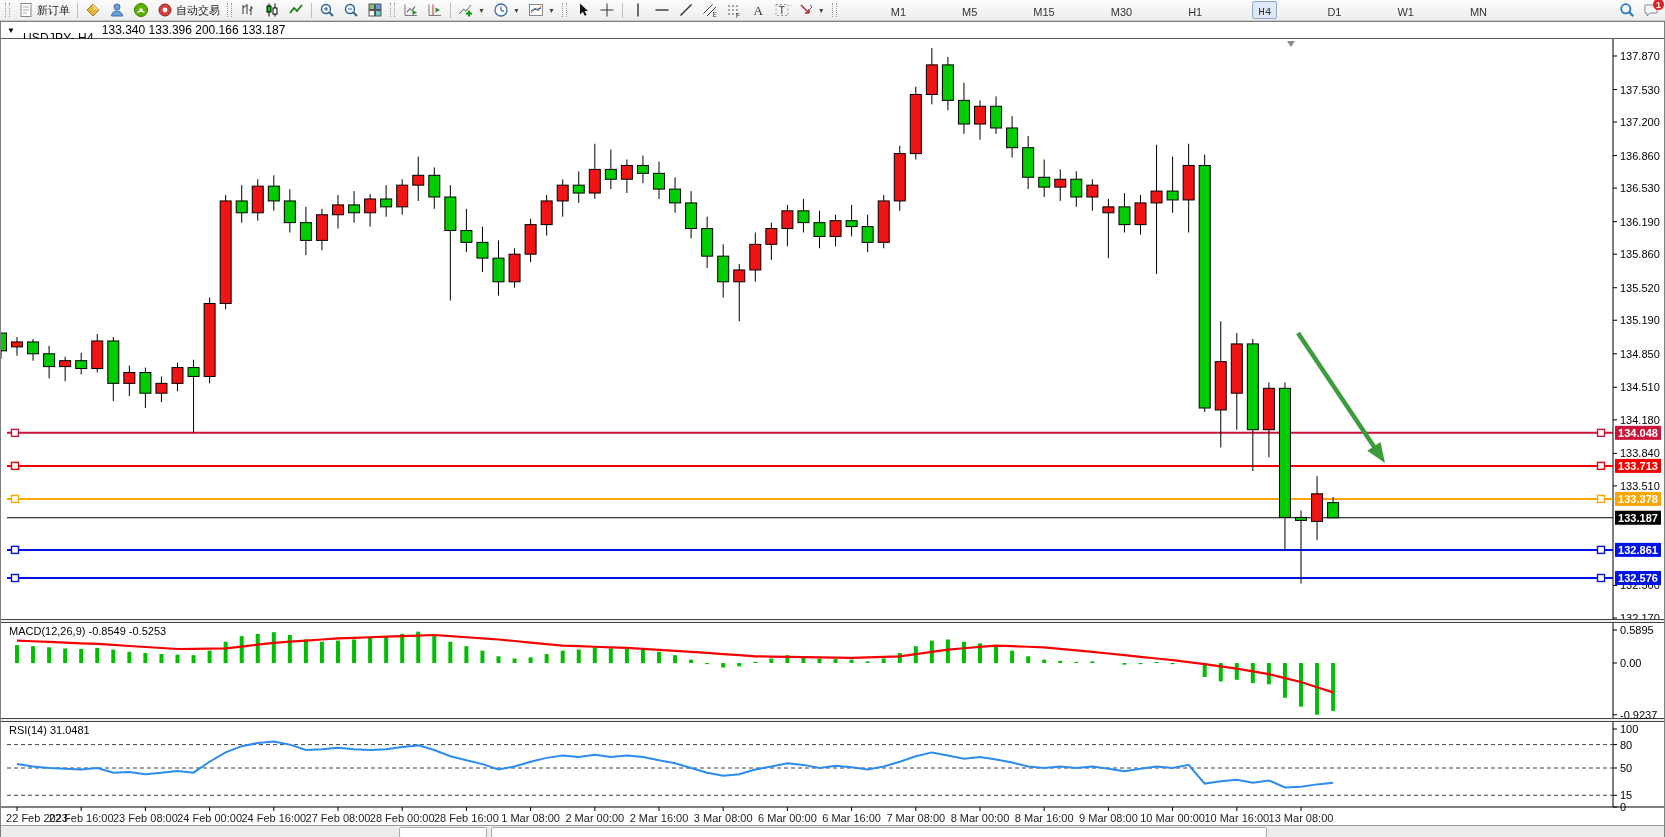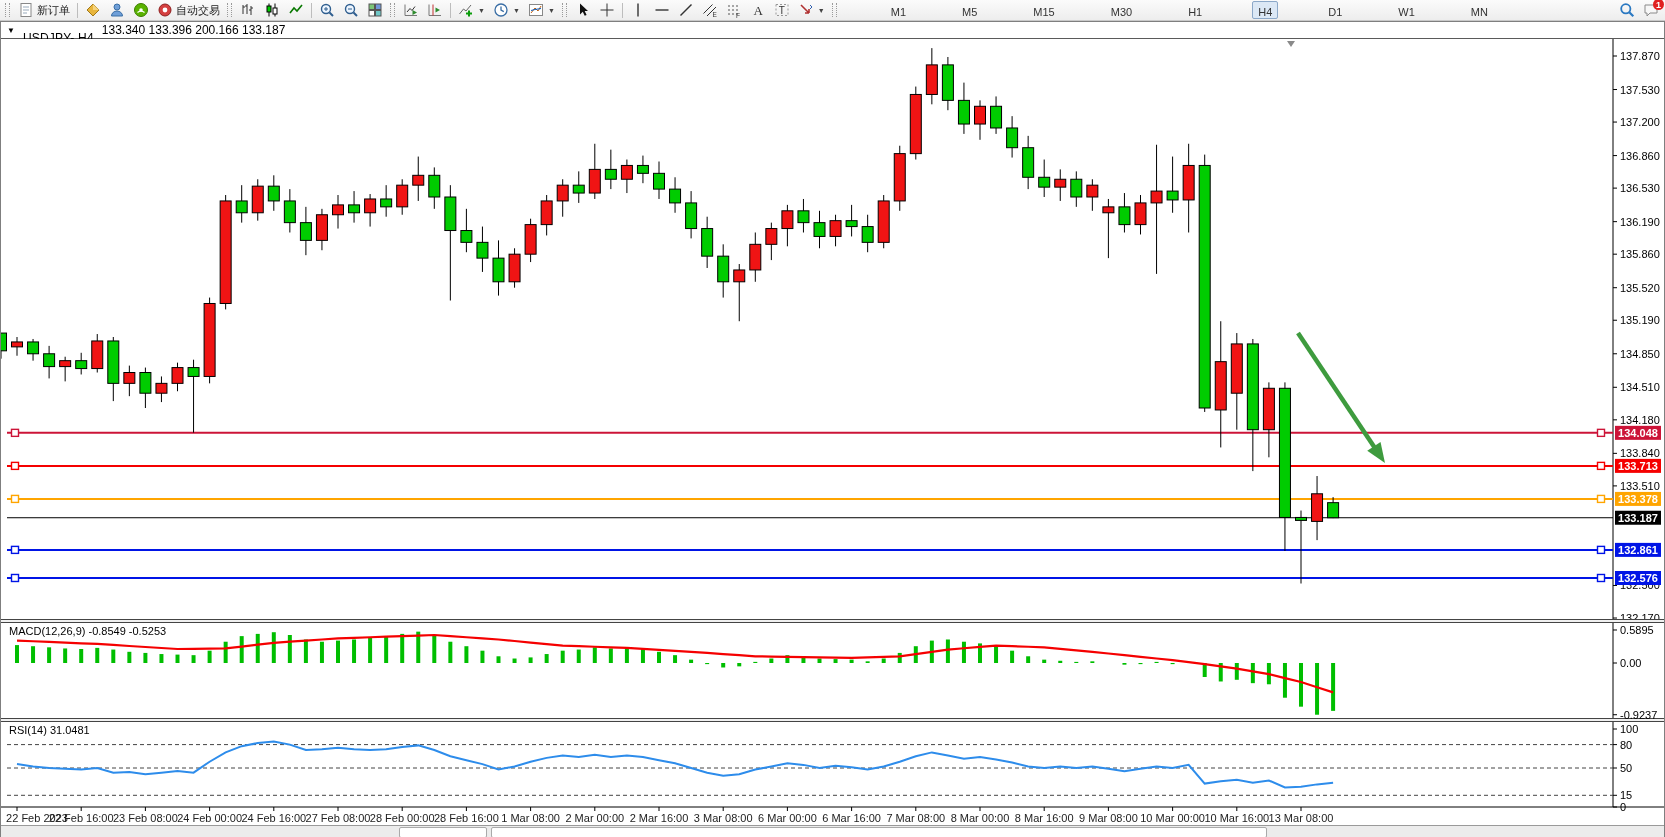--- a/index.html
+++ b/index.html
@@ -12,21 +12,21 @@
   .tbtn{height:18px;display:inline-flex;align-items:center;gap:3px;padding:16px 3px;
         border:1px solid transparent;background:transparent;font-size:11px;color:#222;
         border-radius:2px;cursor:default;}
   .tbtn svg{display:block;}
   .caret{font-size:7px;color:#444;margin-left:1px;}
   .sep{width:1px;height:15px;background:#bdbdbd;margin:0 3px;flex:none;}
   .grip{width:3px;height:14px;border-left:1px dotted #9a9a9a;border-right:1px dotted #9a9a9a;
         margin:0 4px 0 3px;flex:none;}
   .tf{height:16px;display:inline-flex;align-items:flex-end;padding:0 5px;font-size:11px;
       color:#333;border:1px solid transparent;border-radius:2px;cursor:default;margin-left:44px;}
-  .tf.active{border:1px solid #8ca8c8;background:#dce8f5;}
+  .tf.active{border:1px solid #8ca8c8;background:#dce8f5;font-family:Liberation Mono, monospace;}
   .spacer{flex:1;}
   .badge{position:relative;display:inline-flex;}
   .badge .bubble-count{position:absolute;top:-3px;right:-5px;background:#e02020;color:#fff;
         font-size:9px;font-weight:bold;border-radius:50%;width:11px;height:11px;
         display:flex;align-items:center;justify-content:center;}
   
   .chart-window{position:absolute;top:21px;left:0;width:1665px;height:816px;
         border:1px solid #7f7f7f;background:#fff;box-sizing:border-box;}
   .title-strip{height:16px;border-bottom:1px solid #5a5a5a;background:#fff;display:flex;
         align-items:center;gap:8px;padding-left:6px;font-size:12px;color:#000;}

